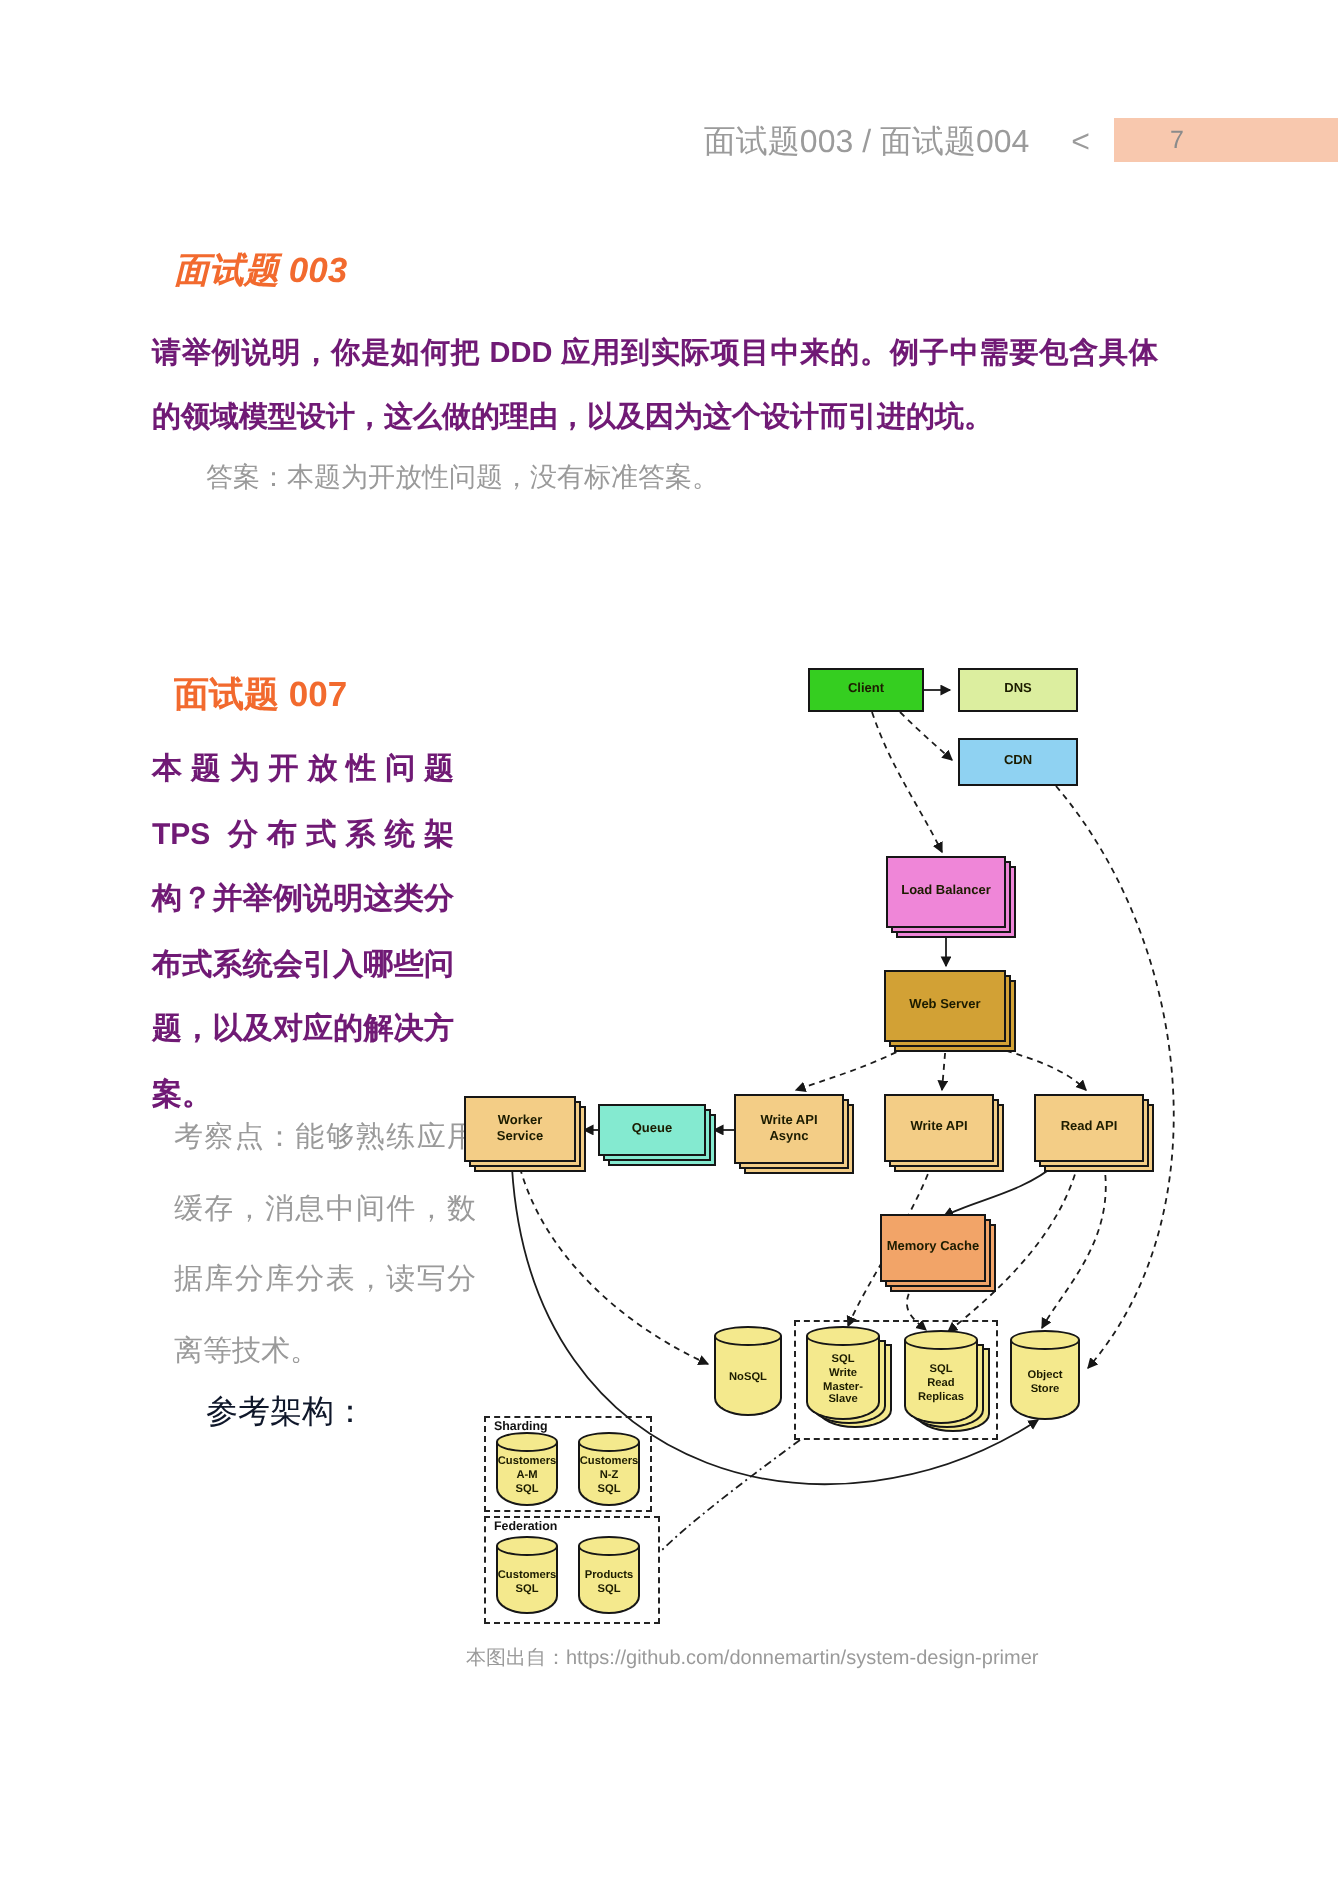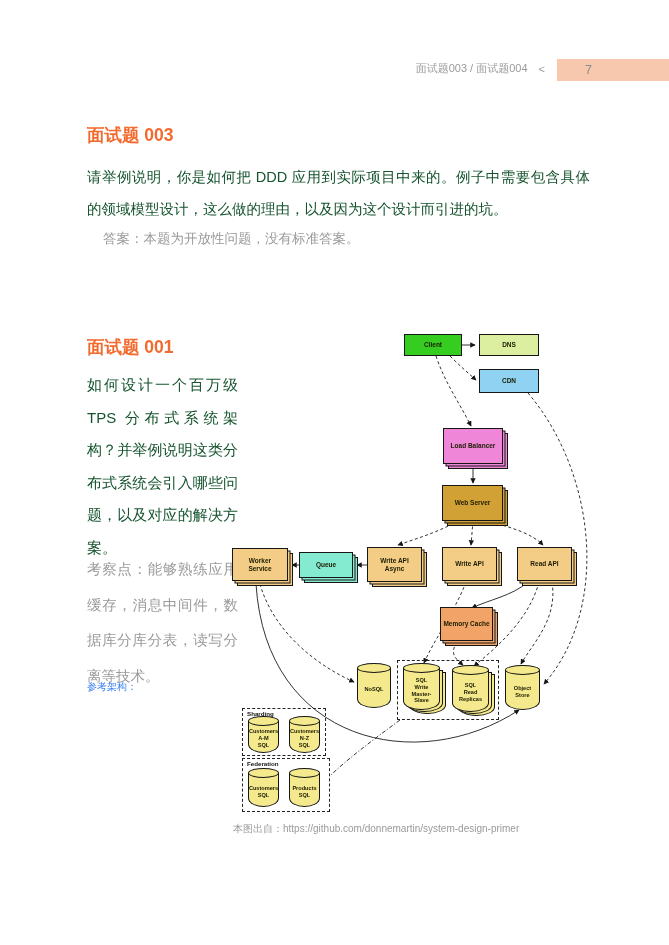--- a/index.html
+++ b/index.html
@@ -1,37 +1,37 @@
 <!DOCTYPE html>
 <html><head>
 <meta charset="utf-8">
 <style>
   html,body { margin:0; padding:0; }
   body { background:#e8e8e8; font-family:"Liberation Sans","DejaVu Sans",sans-serif; }
   .page { position:relative; width:669px; height:945px; background:#ffffff; overflow:hidden; }
 
   
-  .hdr { position:absolute; top:61px; right:124px; display:flex; align-items:center; gap:11px;
-         font-size:11px; color:#9b9b9b; }
+  .hdr { position:absolute; top:61px; right:124px; display:flex; align-items:center; gap:21px;
+         font-size:16px; color:#9b9b9b; }
   .page-badge { position:absolute; top:59px; left:557px; width:112px; height:22px;
                 background:#f8c8ae; color:#8b8b8b; font-size:12.5px; line-height:22px;
                 padding-left:28px; box-sizing:border-box; }
 
   
   .sec-title { position:absolute; left:87px; margin:0; font-size:17.5px; font-weight:bold; color:#f26a2e; }
-  #title003 { top:123px; }
+  #title003 { top:123px;font-style:italic; }
   #title004 { top:335px; }
-  .q-text { position:absolute; left:87px; margin:0; color:#14532d; font-weight:normal;
+  .q-text { position:absolute; left:76px; margin:0; color:#701a75; font-weight:bold;
             text-align:justify; }
   #q003 { top:161px; width:503px; font-size:14.5px; line-height:32px; }
   #a003 { position:absolute; left:103px; top:230px; margin:0; color:#9a9a9a; font-size:13.5px; }
   #q004 { top:369px; width:151px; font-size:15px; line-height:32.5px; }
   #note004 { position:absolute; left:87px; top:552px; width:151px; margin:0; color:#9a9a9a;
              font-size:14.5px; line-height:35.5px; text-align:justify; }
-  #ref004 { position:absolute; left:87px; top:680px; margin:0; color:#3b82f6; font-size:10px; }
+  #ref004 { position:absolute; left:87px; top:680px; margin:16px; color:#0f172a; font-size:16px; }
 
   
   .caption { position:absolute; left:233px; top:822px; margin:0; color:#9a9a9a; font-size:10px; }
   .caption span { color:#9a9a9a; }
 
   
   .diagram { position:absolute; left:228px; top:328px; width:432px; height:492px; }
   .diagram svg.wires { position:absolute; left:0; top:0; pointer-events:none; }
   .node { position:absolute; box-sizing:border-box; border:1.6px solid #161616;
           background:var(--fill); display:flex; align-items:center; justify-content:center;
@@ -61,22 +61,22 @@
   <div class="hdr">
     <span>面试题003 / 面试题004</span>
     <span>&lt;</span>
   </div>
   <div class="page-badge">7</div>
 
   <h2 class="sec-title" id="title003">面试题 003</h2>
   <p class="q-text" id="q003">请举例说明，你是如何把 DDD 应用到实际项目中来的。例子中需要包含具体的领域模型设计，这么做的理由，以及因为这个设计而引进的坑。</p>
   <p id="a003">答案：本题为开放性问题，没有标准答案。</p>
 
-  <h2 class="sec-title" id="title004">面试题 001</h2>
-  <p class="q-text" id="q004">如何设计一个百万级 TPS 分布式系统架构？并举例说明这类分布式系统会引入哪些问题，以及对应的解决方案。</p>
+  <h2 class="sec-title" id="title004">面试题 007</h2>
+  <p class="q-text" id="q004">本题为开放性问题 TPS 分布式系统架构？并举例说明这类分布式系统会引入哪些问题，以及对应的解决方案。</p>
   <p id="note004">考察点：能够熟练应用缓存，消息中间件，数据库分库分表，读写分离等技术。</p>
   <p id="ref004">参考架构：</p>
 
   <div class="diagram">
 
     <svg class="wires" width="432" height="492" viewBox="0 0 432 492">
       <defs>
         <marker id="ah" markerWidth="7" markerHeight="7" refX="5.3" refY="3" orient="auto">
           <path d="M0,0 L6,3 L0,6 z" fill="#161616"></path>
         </marker>

